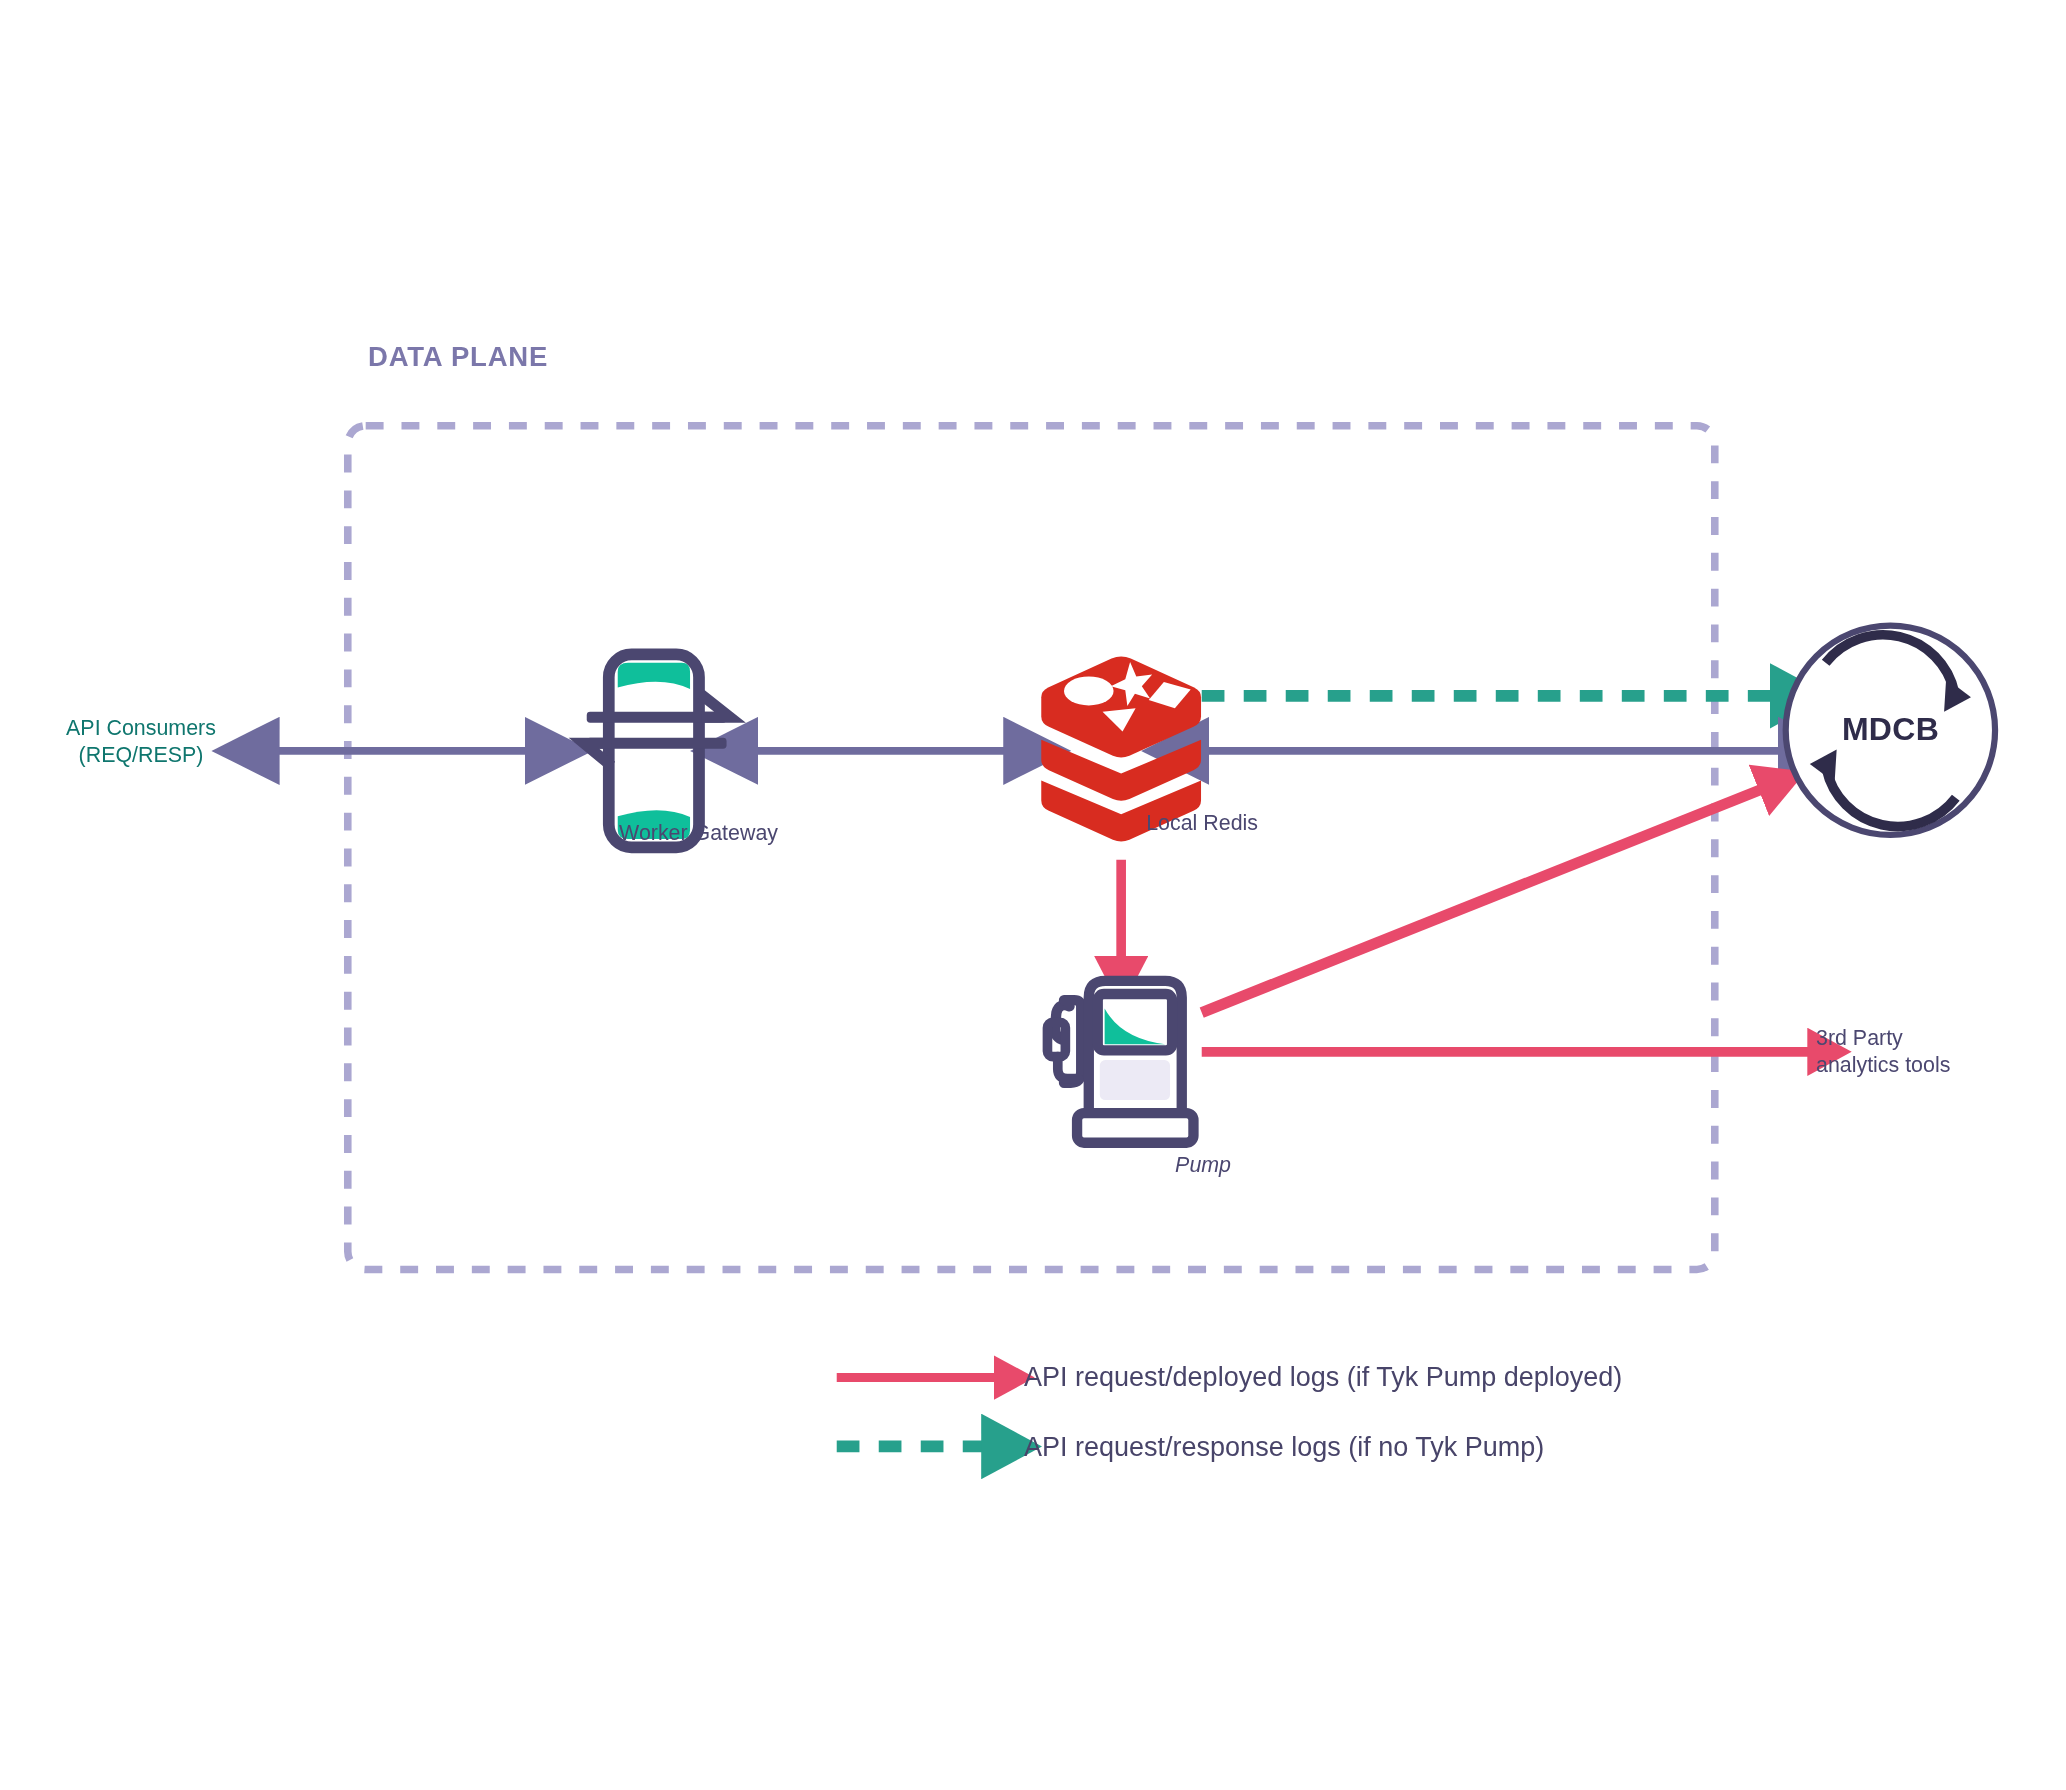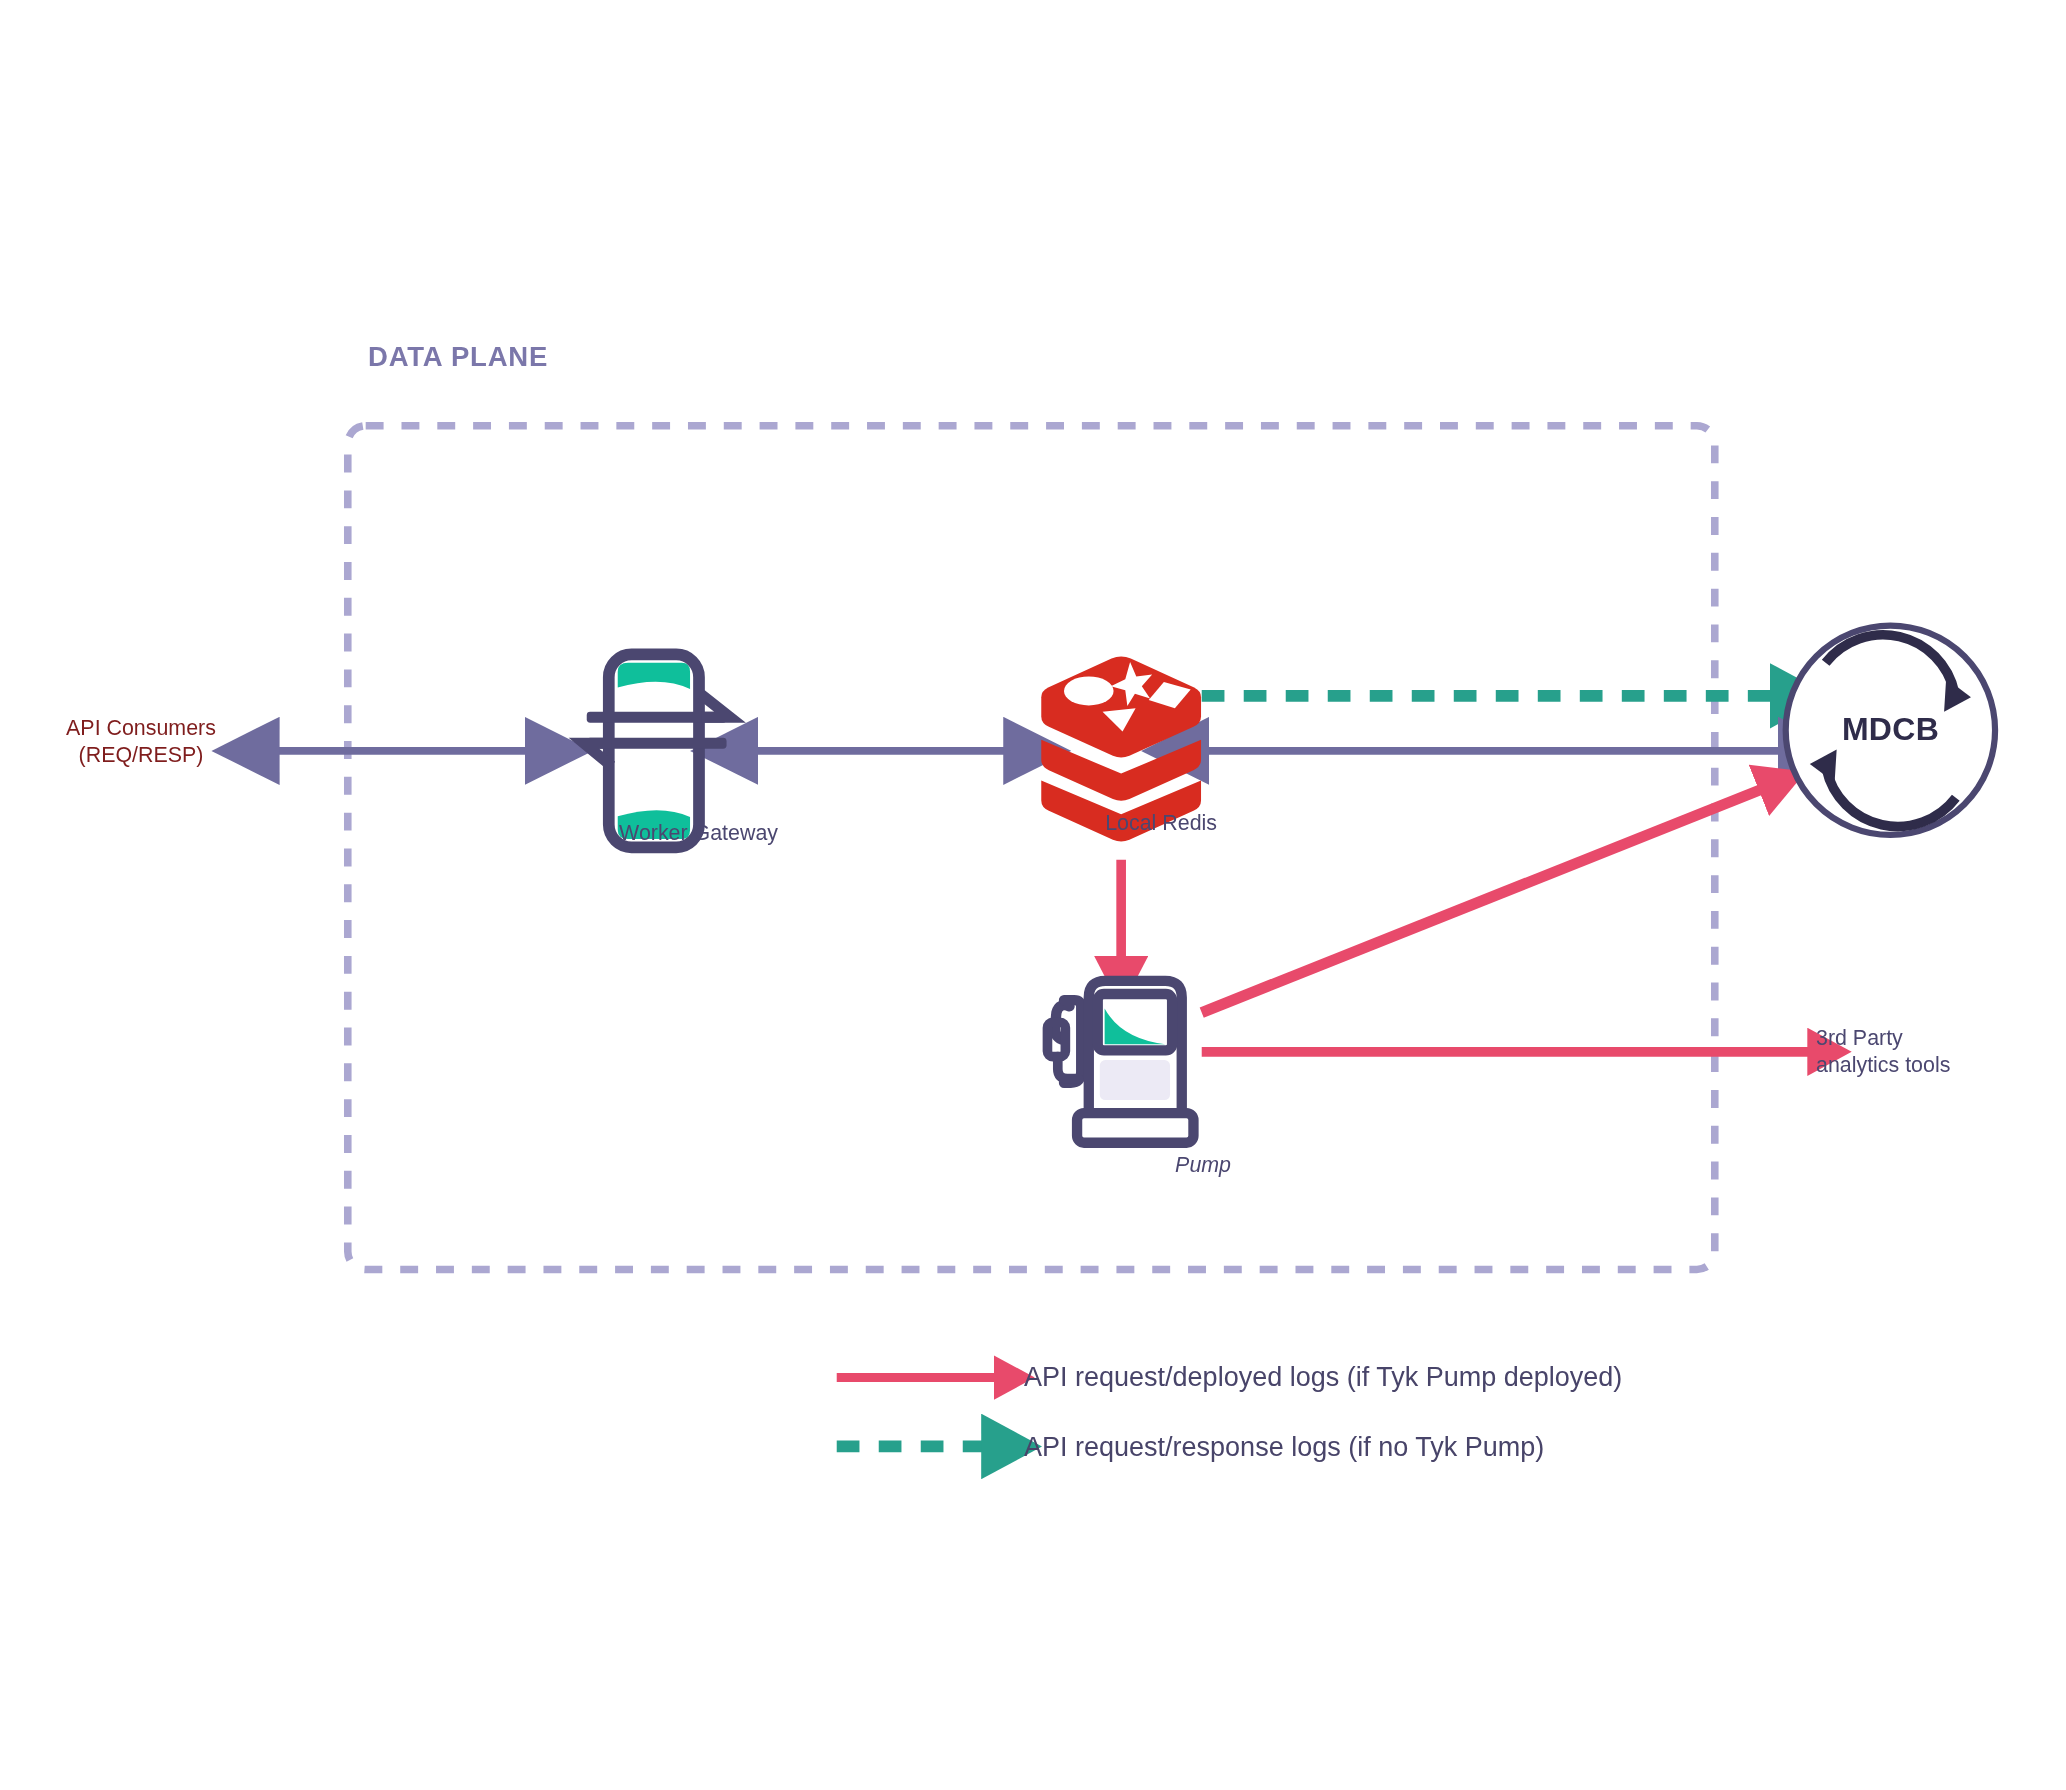--- a/index.html
+++ b/index.html
@@ -45,21 +45,21 @@
     letter-spacing: 0.8px;
   }
   .lbl-node {
     font-size: 21.4px;
     text-align: right;
     color: #4b4770;
   }
   .lbl-side {
     font-size: 21.4px;
     text-align: center;
-    color: #7f1d1d;
+    color: #0f766e;
   }
   .lbl-legend {
     font-size: 27px;
     color: #484469;
     text-align: left;
     white-space: nowrap;
   }
 </style>
 </head>
 <body>
@@ -181,21 +181,21 @@
     <line x1="1215" y1="2100" x2="1435" y2="2100" stroke="#27a08c" stroke-width="17" stroke-dasharray="33 28" marker-end="url(#ah-teal-r)"></line>
   </svg>
 
   <div class="lbl lbl-plane" style="left:368px; top:339px;">DATA PLANE</div>
 
   <div class="lbl lbl-side" style="left:27.5px; top:715px; width:227px;">API Consumers
 (REQ/RESP)</div>
 
   <div class="lbl lbl-node" style="left:530px; top:820px; width:248px;">Worker Gateway</div>
 
-  <div class="lbl lbl-node" style="left:969px; top:810px; width:248px;">Local Redis</div>
+  <div class="lbl lbl-node" style="left:1010px; top:810px; width:248px;">Local Redis</div>
 
   <div class="lbl lbl-node" style="left:1011px; top:1152px; width:220px;font-style:italic;">Pump</div>
 
   <div class="lbl lbl-node" style="left:1816px; top:1025px; width:227px; text-align:left;">3rd Party
 analytics tools</div>
 
   <div class="lbl" style="left:1834px; top:709px; width:113px; text-align:center;
                           font-size:32px; font-weight:bold; color:#2f2c4a; letter-spacing:0.3px;">MDCB</div>
 
   <div class="lbl lbl-legend" style="left:1024px; top:1360px;">API request/deployed logs (if Tyk Pump deployed)</div>

